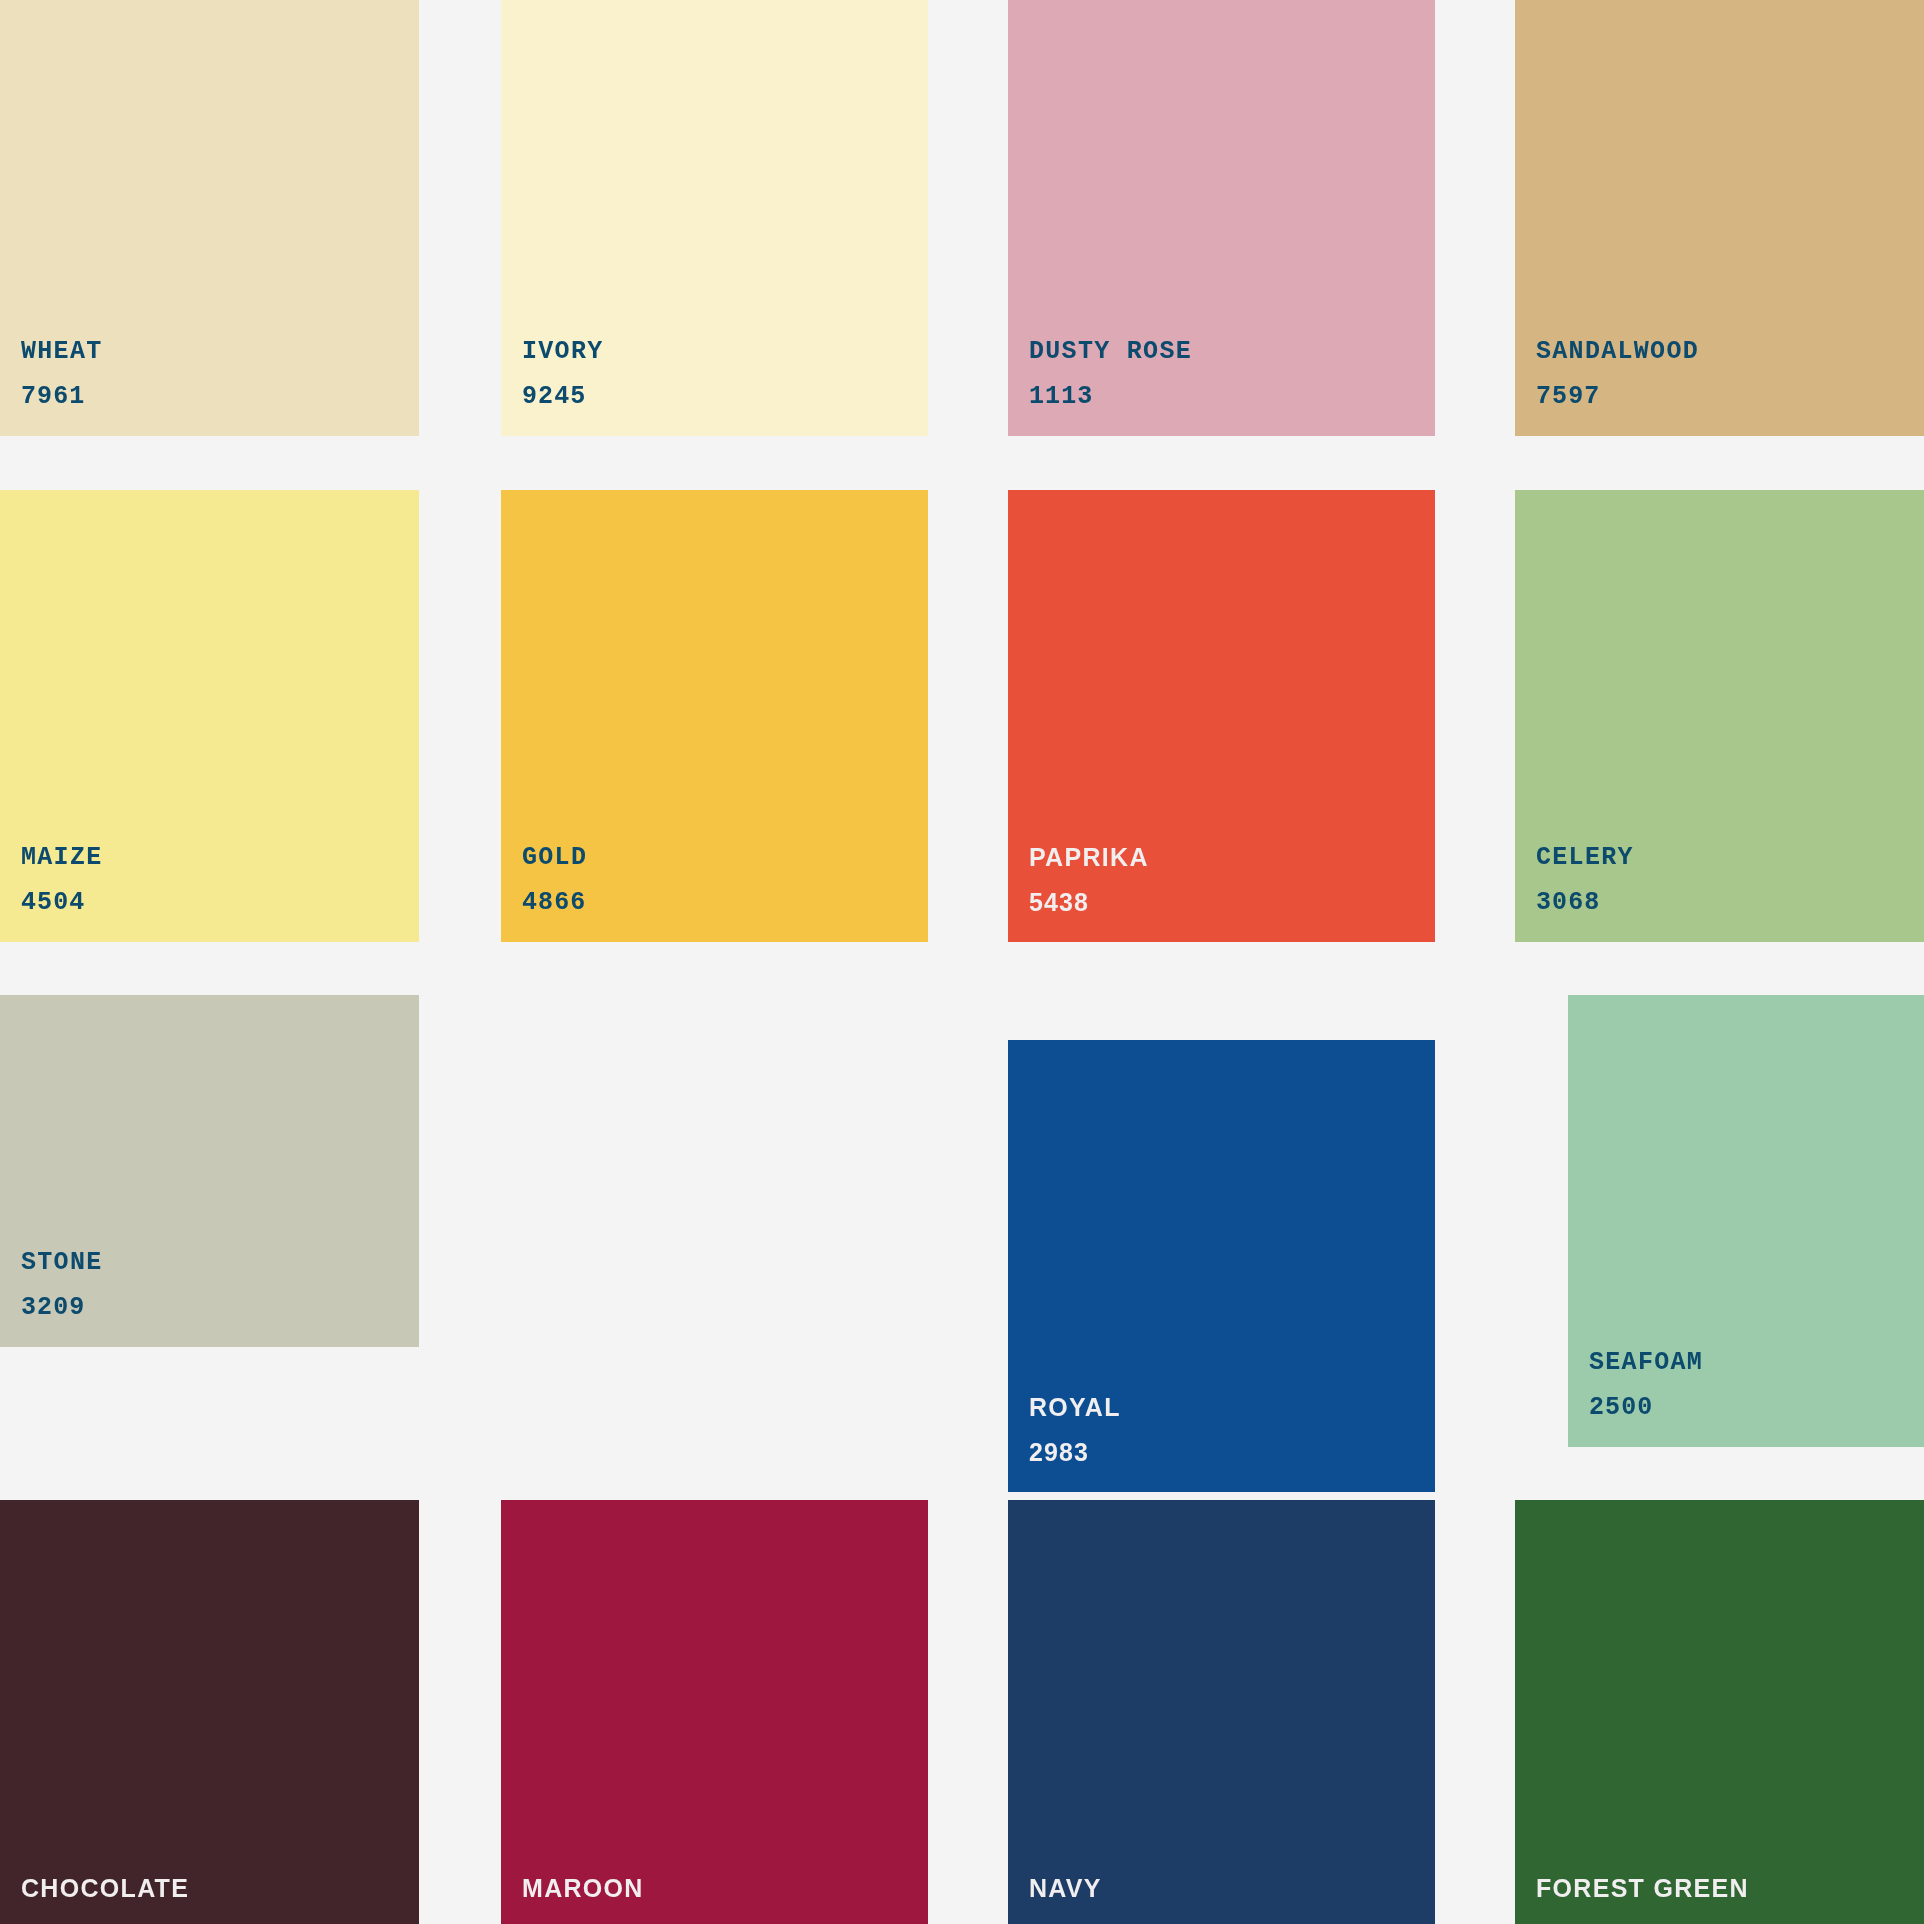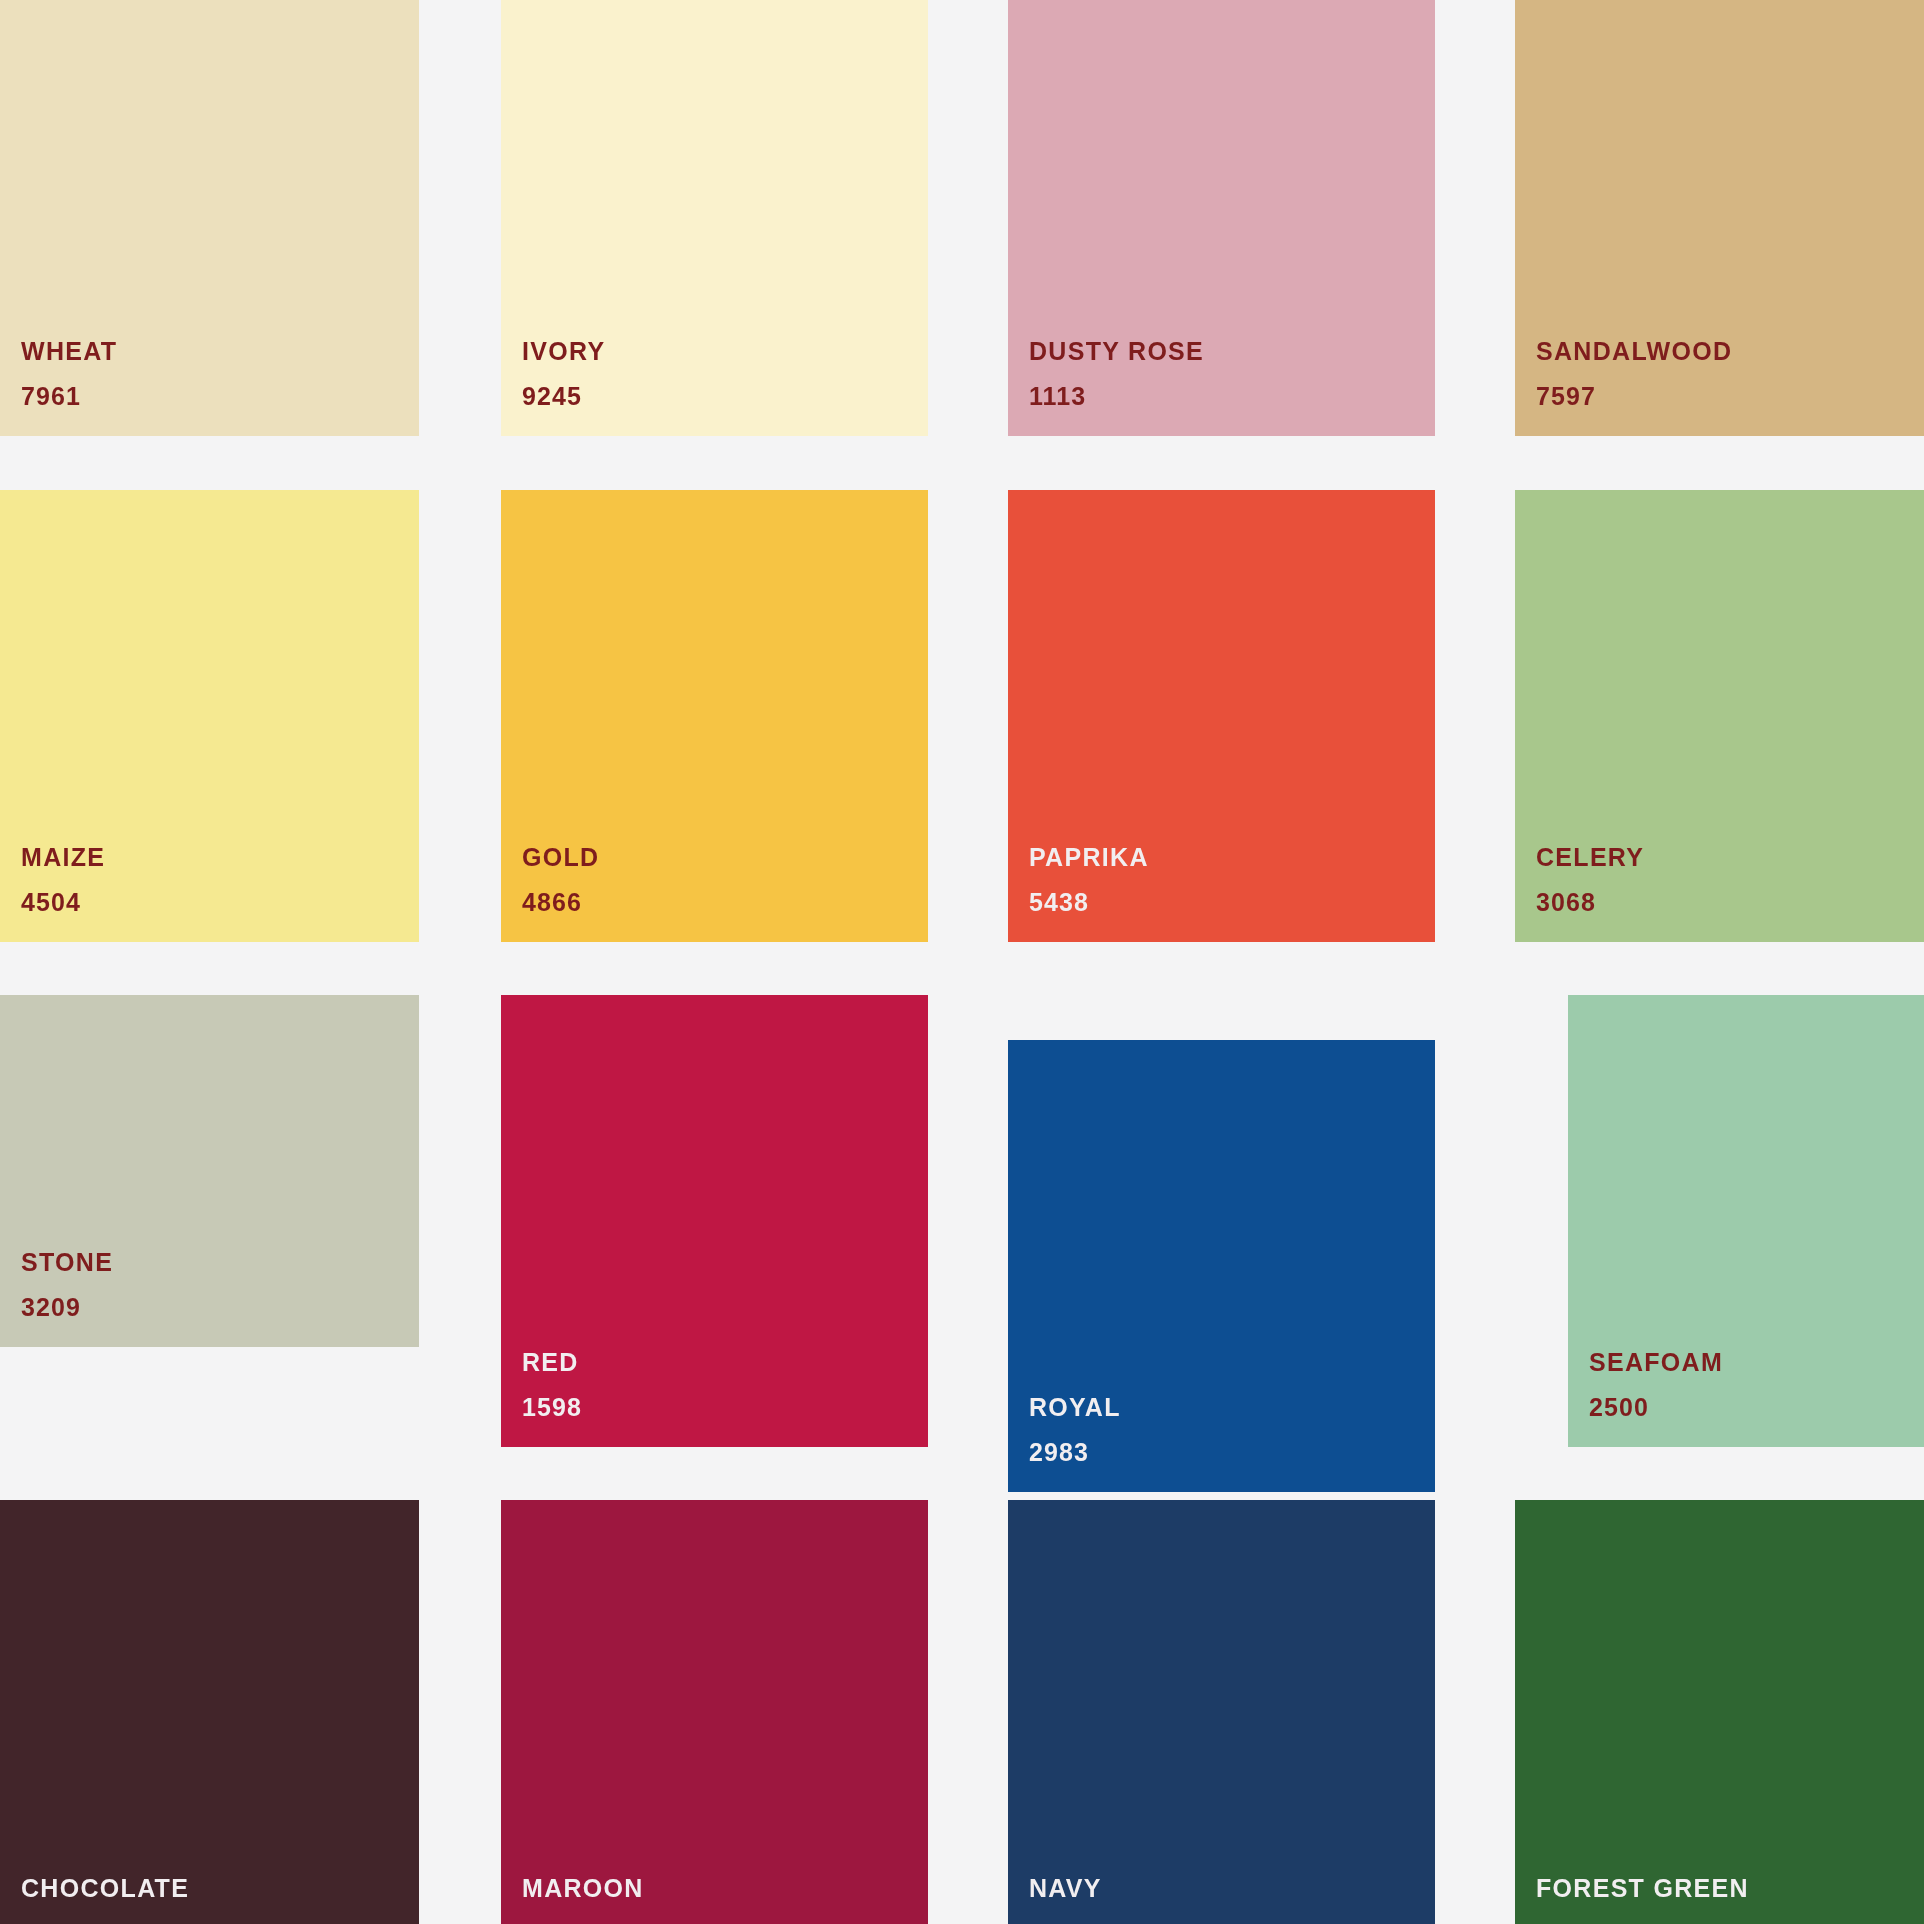--- a/index.html
+++ b/index.html
@@ -49,21 +49,21 @@
 
   .swatch-code {
     display: block;
     font-size: 25px;
     font-weight: 700;
     letter-spacing: 1.1px;
     white-space: nowrap;
   }
 
   .text-dark .swatch-name,
-  .text-dark .swatch-code { color: #7f1d1d; }
+  .text-dark .swatch-code { color: #0c4a6e; font-family: Liberation Mono, monospace; }
 
   .text-light .swatch-name,
   .text-light .swatch-code { color: #f1eef0; }
 </style>
 </head>
 <body>
 
 <div id="swatch-grid" style="background: rgb(244, 244, 245);">
     <div class="swatch text-dark" style="left: 0px; width: 419px; top: -48px; height: 484px; background: rgb(236, 224, 189);">
       <div class="swatch-caption">
@@ -112,26 +112,20 @@
         <span class="swatch-name">CELERY</span>
         <span class="swatch-code">3068</span>
       </div>
     </div>
     <div class="swatch text-dark" style="left: 0px; width: 419px; top: 995px; height: 352px; background: rgb(199, 201, 182);">
       <div class="swatch-caption">
         <span class="swatch-name">STONE</span>
         <span class="swatch-code">3209</span>
       </div>
     </div>
-    <div class="swatch text-light" style="left: 501px; width: 427px; top: 995px; height: 452px; background: rgb(191, 23, 68);">
-      <div class="swatch-caption">
-        <span class="swatch-name">RED</span>
-        <span class="swatch-code">1598</span>
-      </div>
-    </div>
     <div class="swatch text-light" style="left: 1008px; width: 427px; top: 1040px; height: 452px; background: rgb(13, 78, 146);">
       <div class="swatch-caption">
         <span class="swatch-name">ROYAL</span>
         <span class="swatch-code">2983</span>
       </div>
     </div>
     <div class="swatch text-dark" style="left: 1568px; width: 410px; top: 995px; height: 452px; background: rgb(156, 203, 171);">
       <div class="swatch-caption">
         <span class="swatch-name">SEAFOAM</span>
         <span class="swatch-code">2500</span>

